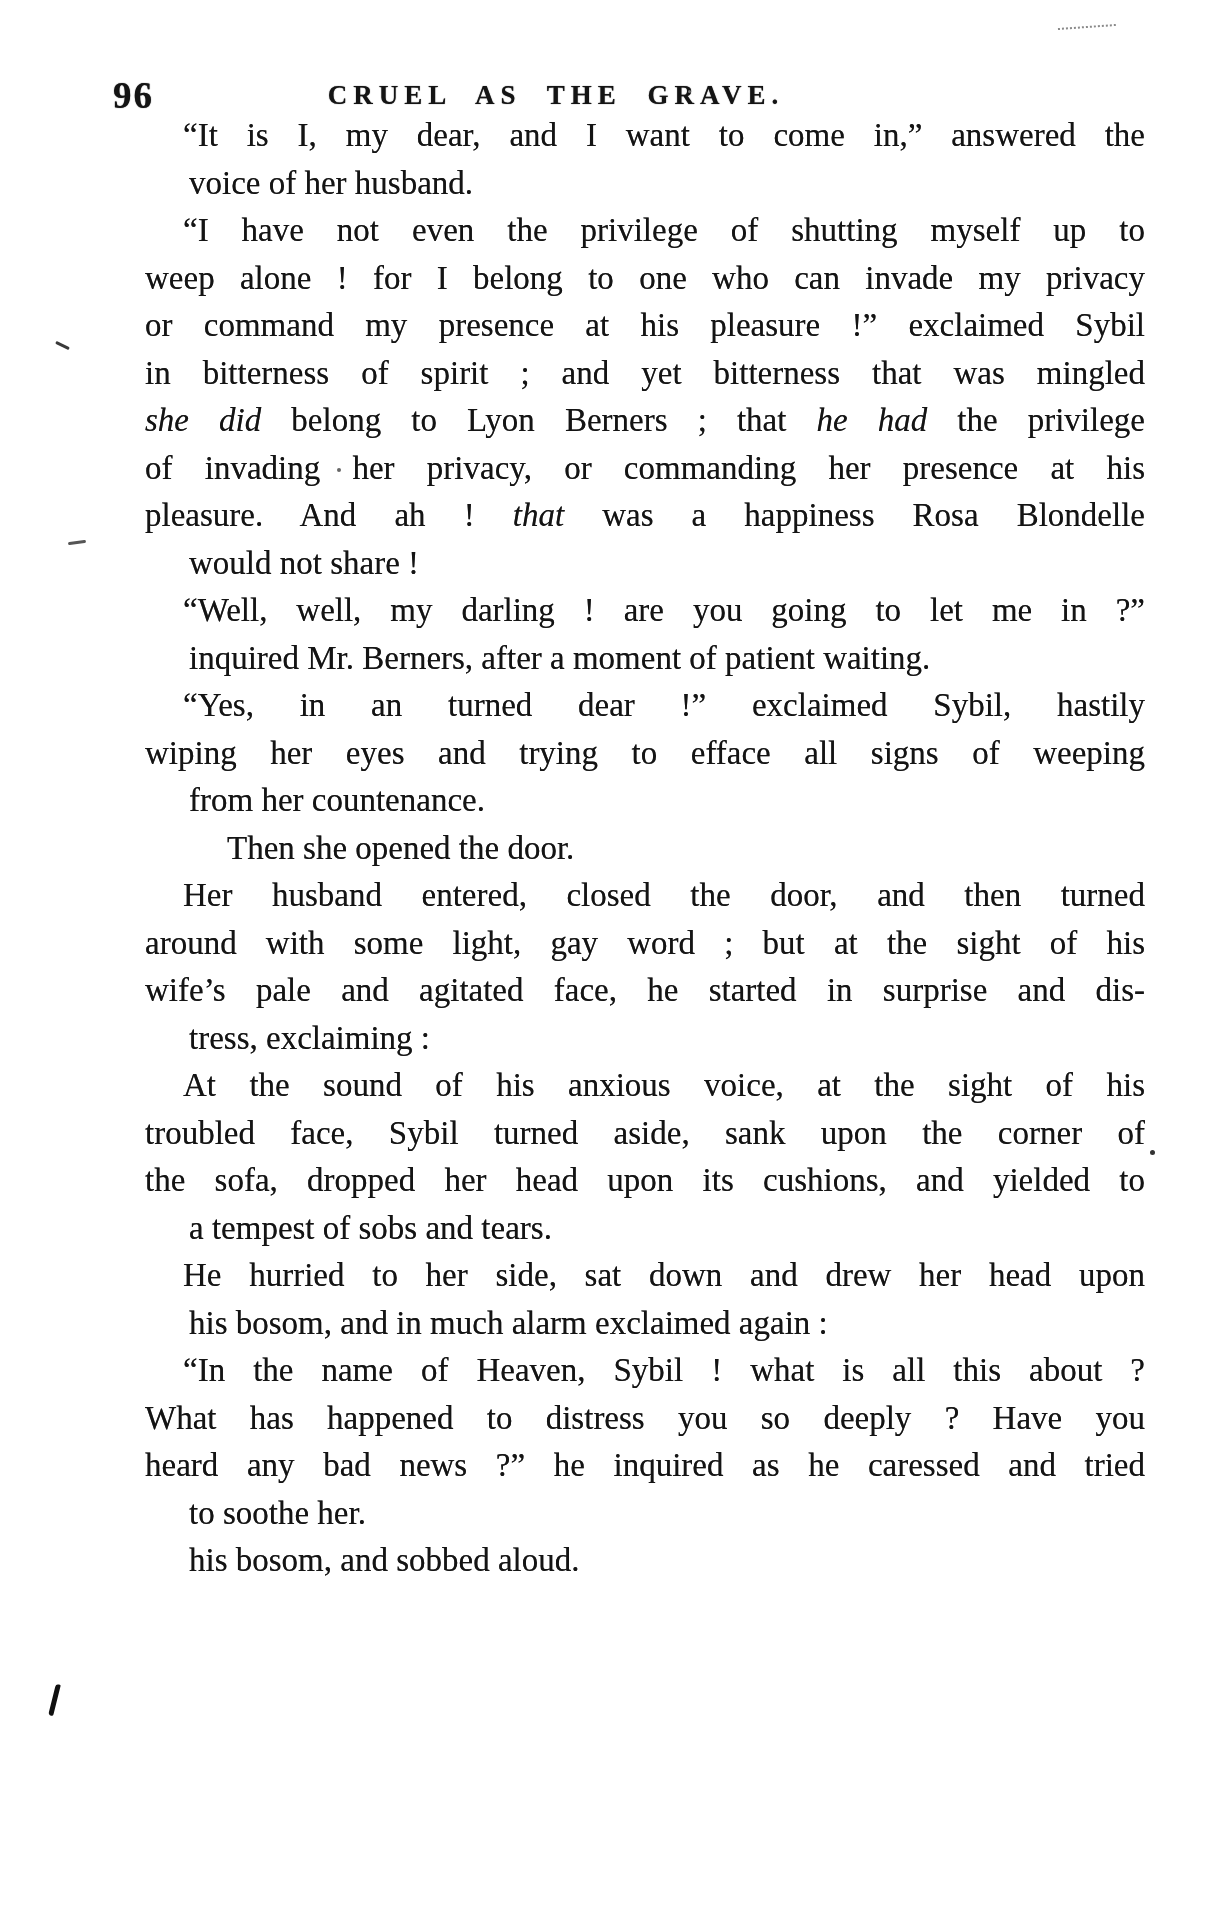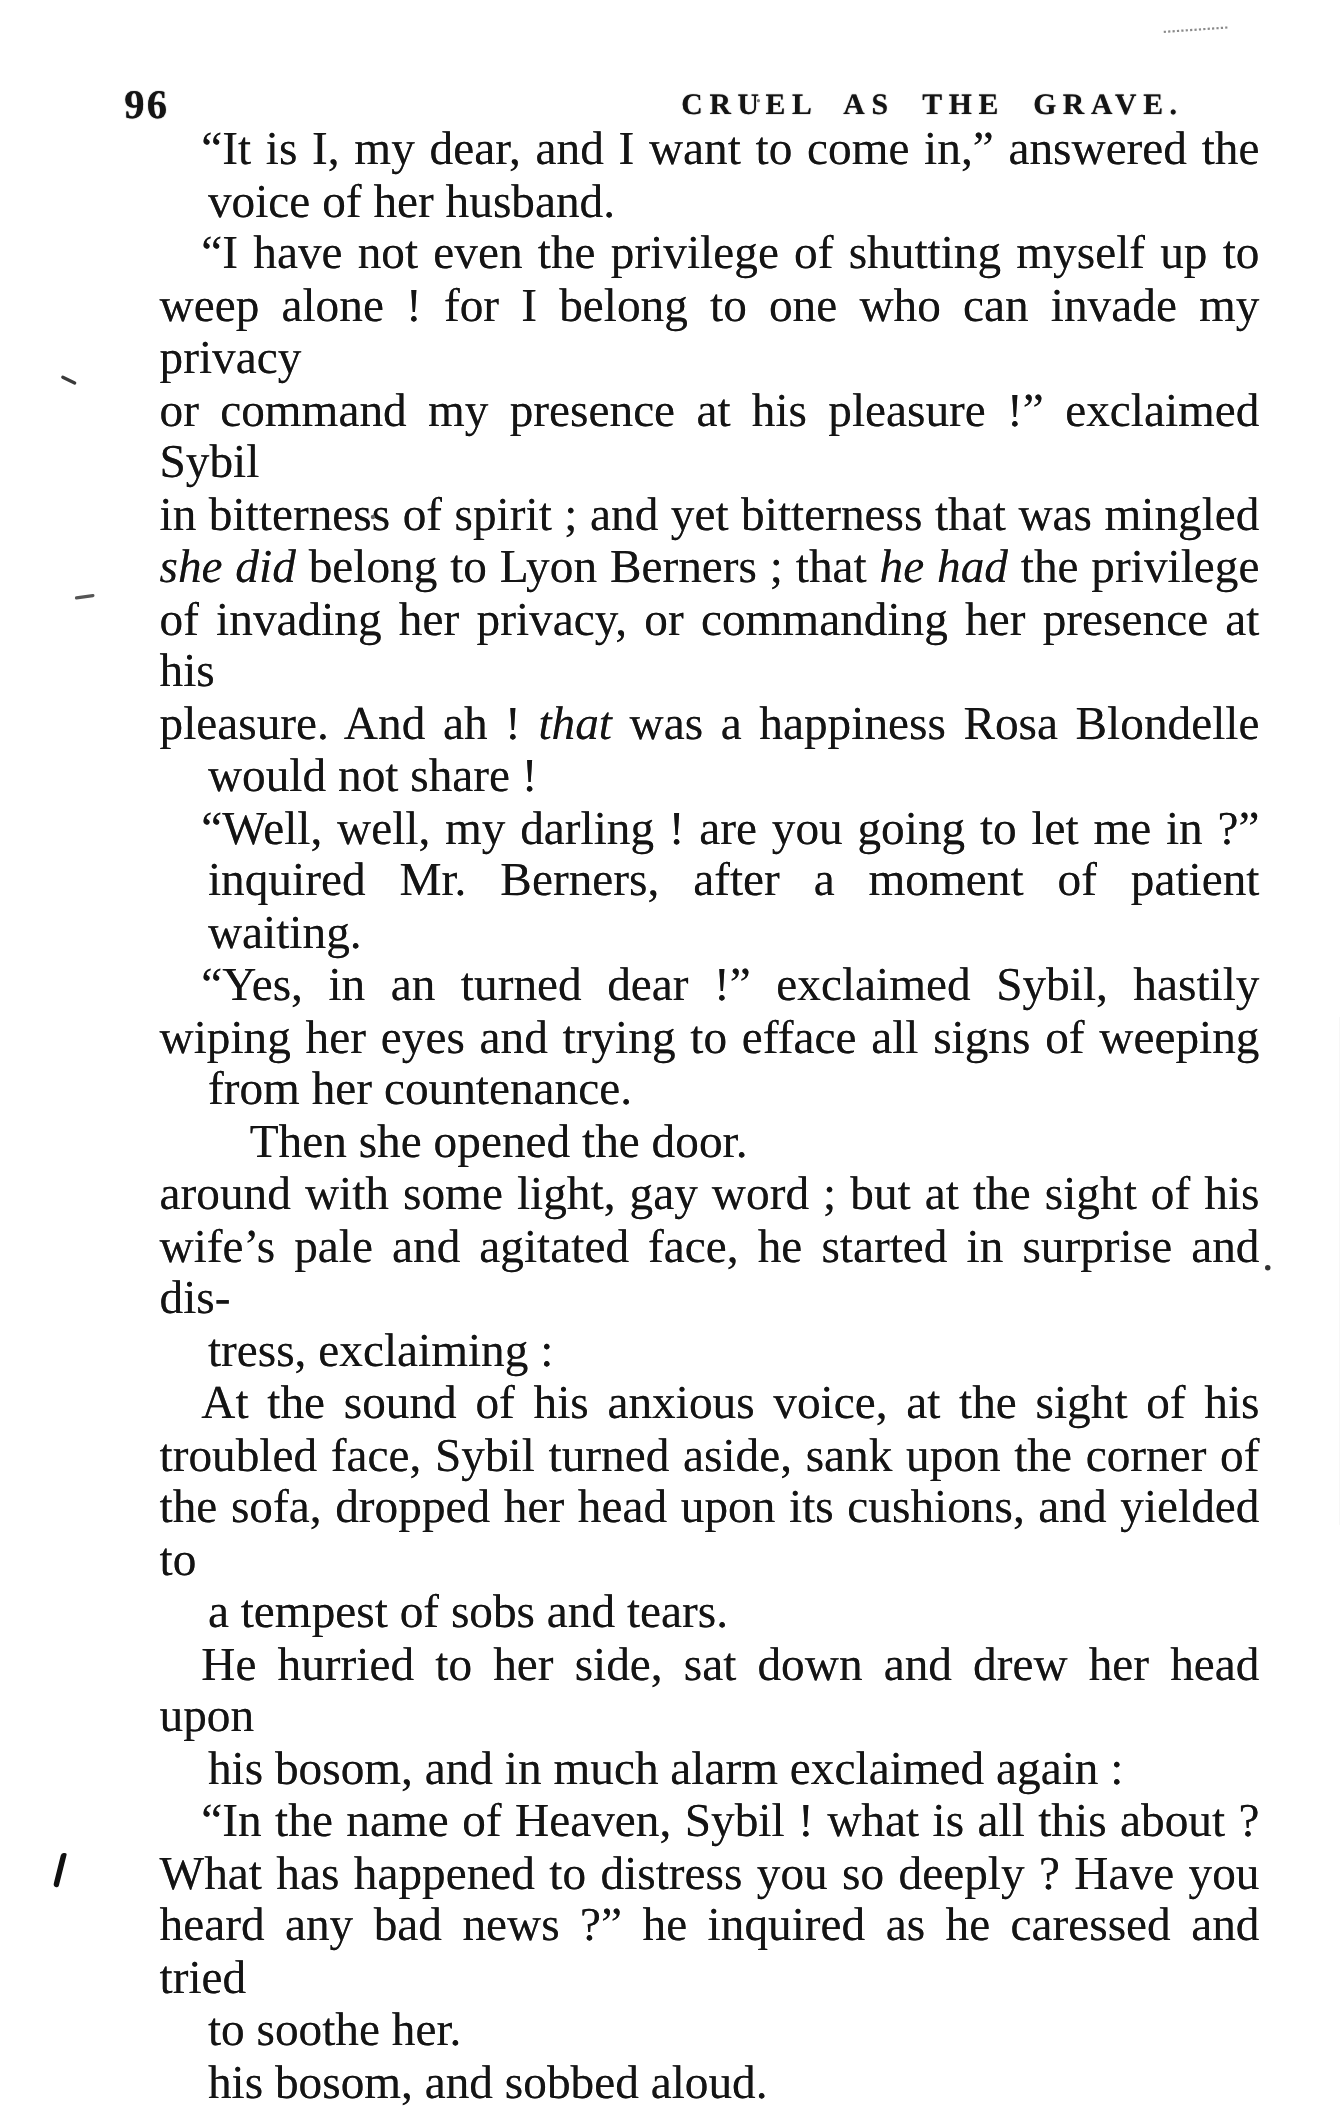--- a/index.html
+++ b/index.html
@@ -11,29 +11,29 @@
     font-family:"Liberation Serif", serif;
     color:#141414;
   }
   .header{position:absolute;top:50px;left:0;width:1218px;height:50px;margin-top:24px;}
   .pagenum{
     position:absolute;left:113px;top:0;
     font-size:37px;font-weight:bold;letter-spacing:2px;
     text-shadow:0 0 1px rgba(0,0,0,.8);
   }
   .title{
-    position:absolute;left:76px;top:6px;width:1000px;
-    text-align:right;
+    position:absolute;left:56px;top:6px;width:1000px;
+    text-align:center;
     font-size:27px;font-weight:bold;
     letter-spacing:6px;word-spacing:13px;
     text-shadow:0 0 1px rgba(0,0,0,.7);
   }
   .text-block{
     position:absolute;top:112px;left:145px;width:1000px;
-    font-size:43px;line-height:47.5px;
+    font-size:33px;line-height:47.5px;
     text-shadow:0 0 0.5px rgba(0,0,0,.65);
   }
   .line{
     text-align:justify;
     text-align-last:justify;
     min-height:47.5px;
   }
   .line.first{text-indent:38px;}
   .line.last{text-align-last:left;margin-left:44px;}
   .seg-i{font-style:italic;}
@@ -79,20 +79,21 @@
       </div>
       <div class="para">
         <div class="line first"><span class="seg-r">“Yes, in an turned dear !”  exclaimed Sybil, hastily</span></div>
         <div class="line"><span class="seg-r">wiping her eyes and trying to efface all signs of weeping</span></div>
         <div class="line last"><span class="seg-r">from her countenance.</span></div>
       </div>
       <div class="para">
         <div class="line first last"><span class="seg-r">Then she opened the door.</span></div>
       </div>
       <div class="para">
+        <div class="line first"><span class="seg-r">Her husband entered, closed the door, and then turned</span></div>
         <div class="line"><span class="seg-r">around with some light, gay word ; but at the sight of his</span></div>
         <div class="line"><span class="seg-r">wife’s pale and agitated face, he started in surprise and dis-</span></div>
         <div class="line last"><span class="seg-r">tress, exclaiming :</span></div>
       </div>
       <div class="para">
         <div class="line first"><span class="seg-r">At the sound of his anxious voice, at the sight of his</span></div>
         <div class="line"><span class="seg-r">troubled face, Sybil turned aside, sank upon the corner of</span></div>
         <div class="line"><span class="seg-r">the sofa, dropped her head upon its cushions, and yielded to</span></div>
         <div class="line last"><span class="seg-r">a tempest of sobs and tears.</span></div>
       </div>

